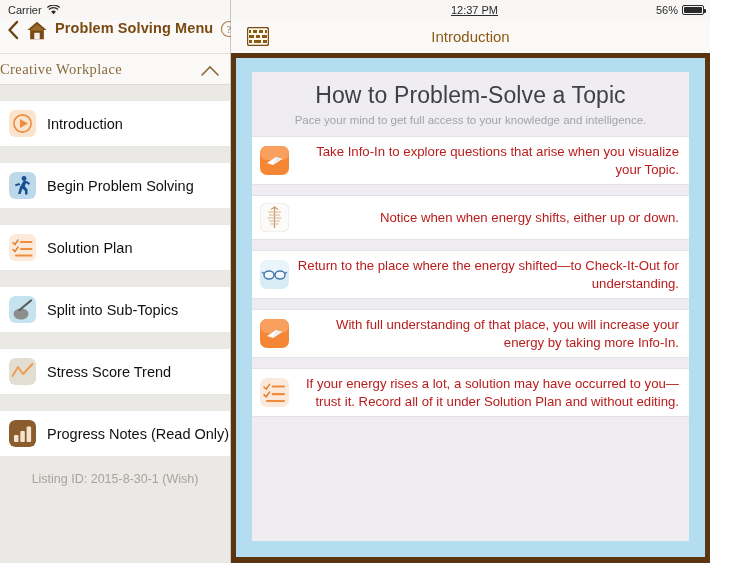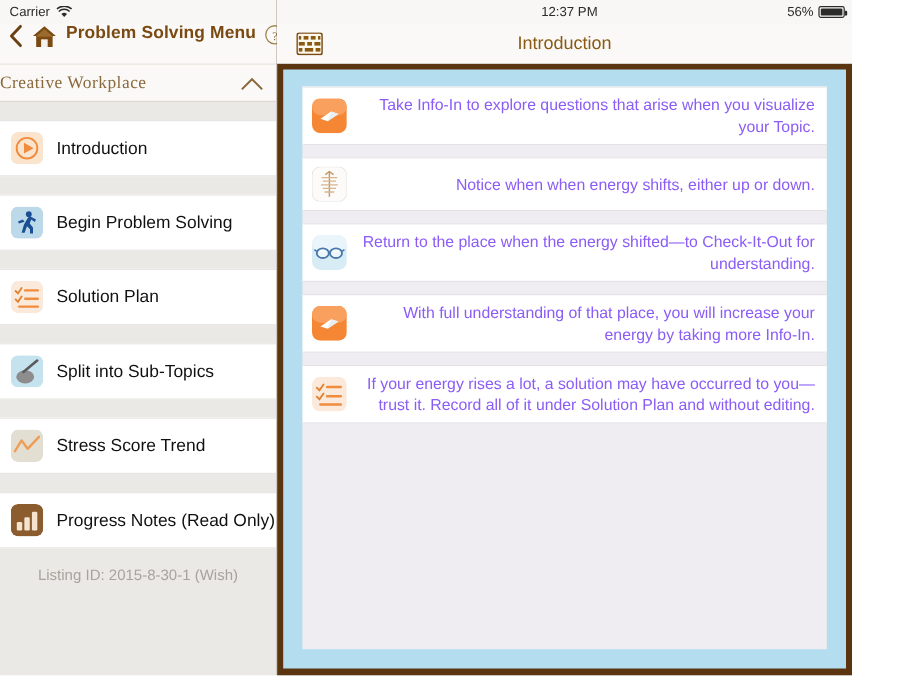--- a/index.html
+++ b/index.html
@@ -73,21 +73,21 @@
   }
 
   
   .main { width: 519px; height: 563px; position: relative; background:#fff; display:flex; flex-direction:column; }
   .status-right {
     height: 20px; background: #f8f7f5;
     display: flex; align-items: center;
     font-size: 11px; color: #2b2b2b; font-weight: 500;
     position: relative;
   }
-  .status-time { position: absolute; left: 8px; right: 0; text-align: center; }
+  .status-time { position: absolute; left: 8px; right: 0; text-align: center; text-decoration: underline; }
   .status-batt { position: absolute; right: 6px; display:flex; align-items:center; gap:4px; }
   .batt-shape { width: 22px; height: 10px; border: 1px solid #2b2b2b; border-radius: 2px; position: relative; }
   .batt-shape::after { content:""; position:absolute; right:-3px; top:3px; width:2px; height:4px; background:#2b2b2b; border-radius:0 1px 1px 0;}
   .batt-fill { position:absolute; left:1px; top:1px; bottom:1px; width:18px; background:#2b2b2b; border-radius:1px;}
 
   .nav-bar-right {
     height: 33px; background: #faf9f7;
     display: flex; align-items: center; position: relative;
     padding-left: 16px;
   }
@@ -118,21 +118,21 @@
     background: #ffffff;
     display: flex; align-items: center; gap: 8px;
     padding: 6px 10px 6px 8px;
     border-top: 1px solid #e3e1e6;
     border-bottom: 1px solid #e3e1e6;
   }
   .step + .step { margin-top: 10px; }
   .step .si { width: 29px; height: 29px; flex: none; border-radius: 7px; }
   .step .st {
     flex: 1; text-align: right;
-    font-size: 13.2px; line-height: 17.5px; color: #8b5cf6;
+    font-size: 13.2px; line-height: 17.5px; color: #b91c1c;
   }
   .h45 { min-height: 45px; }
   .h60 { min-height: 58px; }
 </style>
 </head>
 <body>
 
 <div id="app">
 
   <div class="sidebar">
@@ -294,20 +294,24 @@
           <rect x="5" y="12.4" width="2" height="4.2" fill="#fdf7ec"></rect>
           <rect x="14" y="12.4" width="2" height="4.2" fill="#fdf7ec"></rect>
         </svg>
       </span>
       <span class="nav-title-right">Introduction</span>
     </div>
 
     <div class="frame">
       <div class="card">
 
+        <div class="card-head">
+          <div class="card-title">How to Problem-Solve a Topic</div>
+          <div class="card-sub">Pace your mind to get full access to your knowledge and intelligence.</div>
+        </div>
 
         <div class="steps">
 
           <div class="step h45">
             <span class="si">
               <svg viewBox="0 0 29 29" width="29" height="29">
                 <rect width="29" height="29" rx="7" fill="#f58634"></rect>
                 <rect width="29" height="14" rx="7" fill="#f9a05e"></rect>
                 <path d="M7 17 L16 11 L22 13 L13 19 Z" fill="#ffffff"></path>
                 <path d="M16 11 L22 13 L13 19 Z" fill="#e9eef2"></path>
@@ -333,21 +337,21 @@
               <svg viewBox="0 0 29 29" width="29" height="29">
                 <rect width="29" height="29" rx="7" fill="#d8ecf6"></rect>
                 <rect width="29" height="14" rx="7" fill="#eaf5fb"></rect>
                 <ellipse cx="9" cy="15" rx="5" ry="4" stroke="#4a78ad" stroke-width="1.5" fill="#ffffff" fill-opacity="0.55"></ellipse>
                 <ellipse cx="20" cy="15" rx="5" ry="4" stroke="#4a78ad" stroke-width="1.5" fill="#ffffff" fill-opacity="0.55"></ellipse>
                 <path d="M14 14.2 L15 14.2" stroke="#4a78ad" stroke-width="1.5"></path>
                 <path d="M4 13.5 L2 12" stroke="#4a78ad" stroke-width="1.3"></path>
                 <path d="M25 13.5 L27 12" stroke="#4a78ad" stroke-width="1.3"></path>
               </svg>
             </span>
-            <span class="st">Return to the place when the energy shifted—to Check-It-Out for understanding.</span>
+            <span class="st">Return to the place where the energy shifted—to Check-It-Out for understanding.</span>
           </div>
 
           <div class="step h45">
             <span class="si">
               <svg viewBox="0 0 29 29" width="29" height="29">
                 <rect width="29" height="29" rx="7" fill="#f58634"></rect>
                 <rect width="29" height="14" rx="7" fill="#f9a05e"></rect>
                 <path d="M7 17 L16 11 L22 13 L13 19 Z" fill="#ffffff"></path>
                 <path d="M16 11 L22 13 L13 19 Z" fill="#e9eef2"></path>
               </svg>

